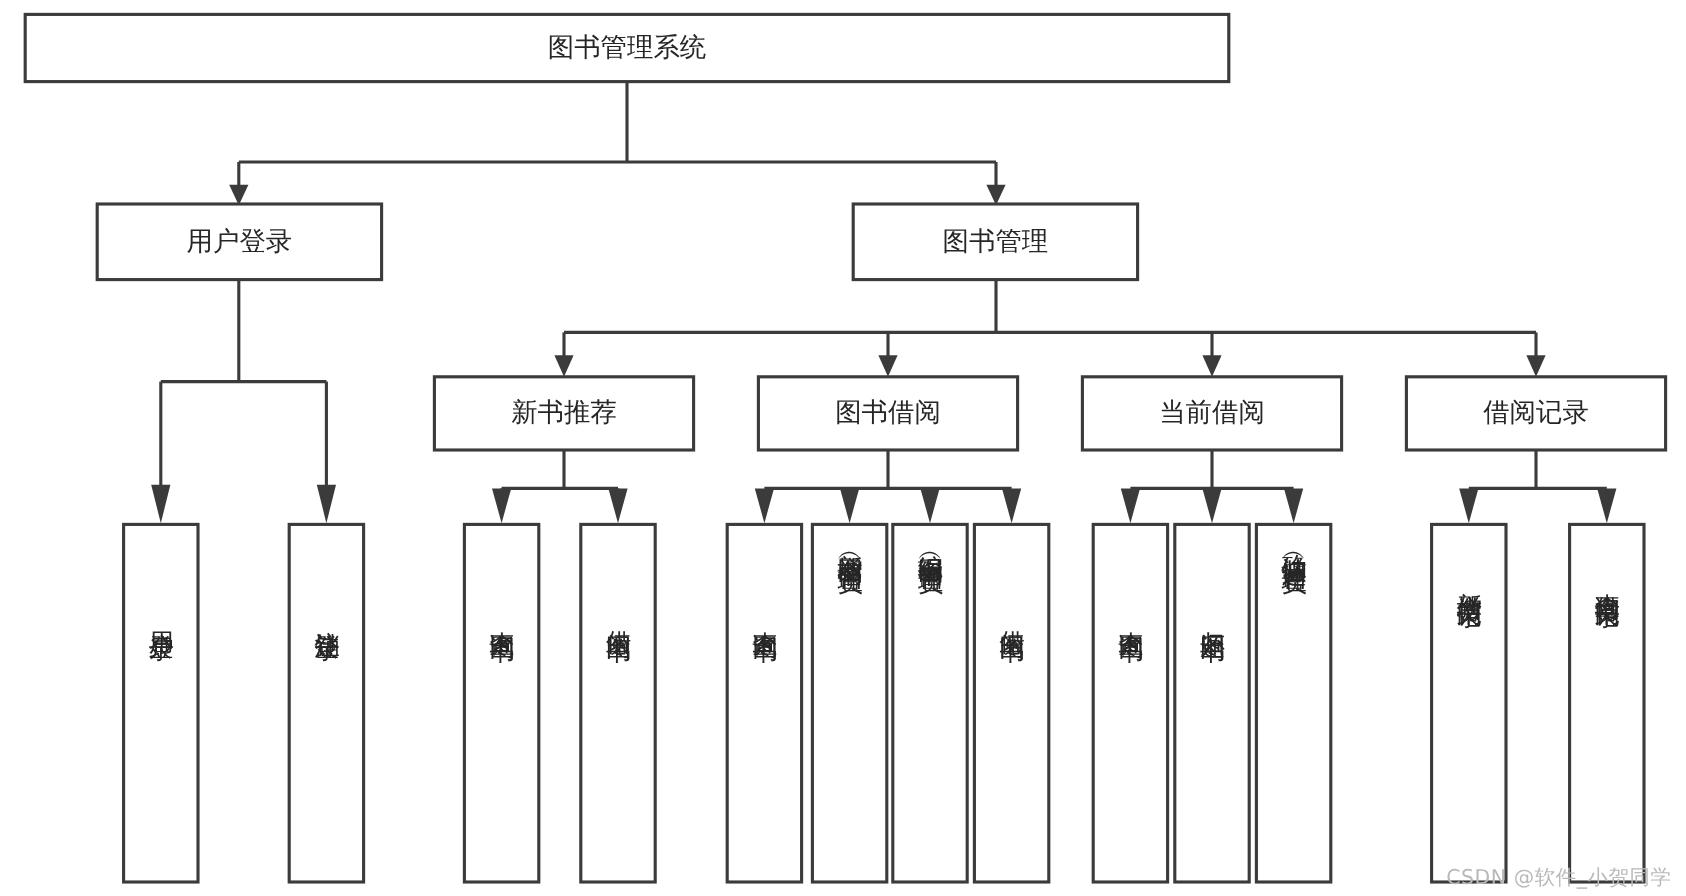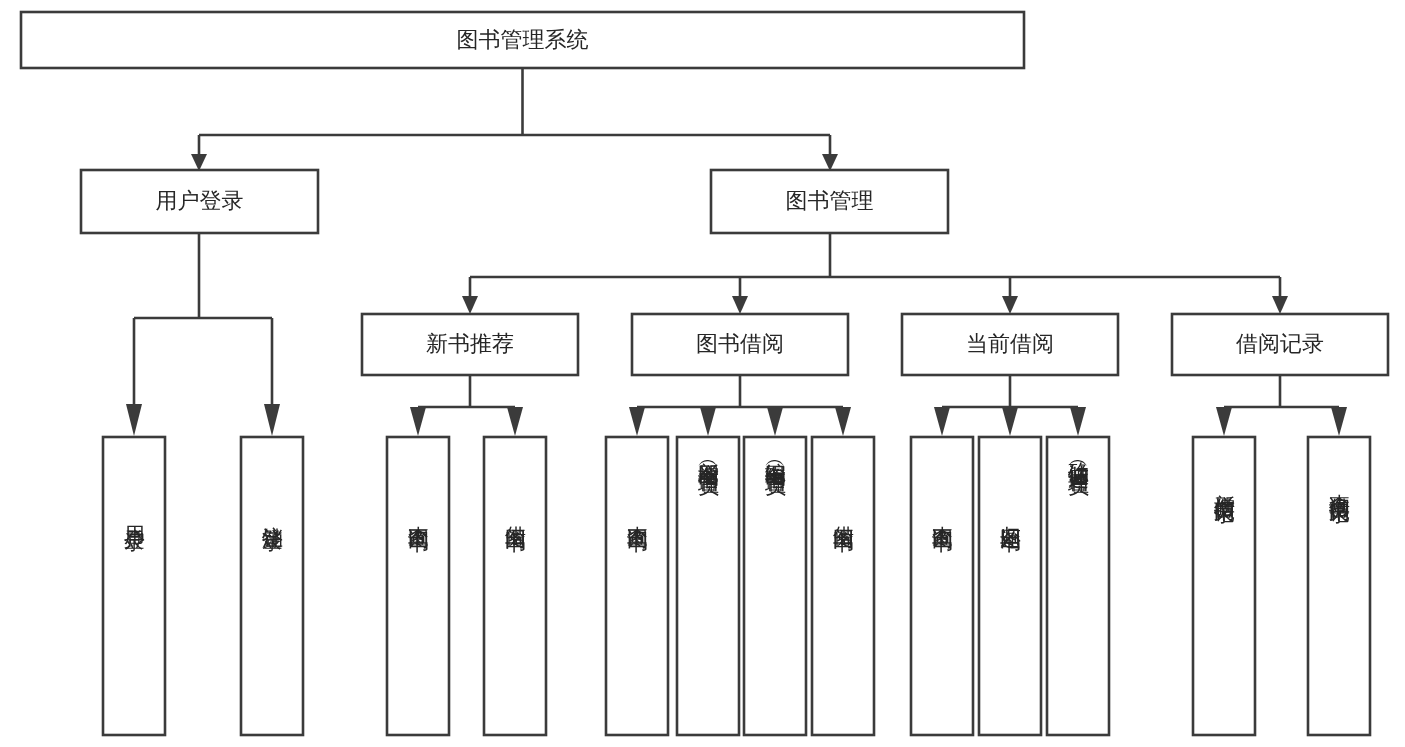--- a/index.html
+++ b/index.html
@@ -231,14 +231,15 @@
     <span class="vlabel-text" style="margin-top:8px;">确认归还（管理员）</span>
   </div>
 
   <div class="vlabel-wrap" style="left:1193px; top:437px; width:62px; height:298px;">
     <span class="vlabel-text" style="margin-top:40px;">新增借阅记录</span>
   </div>
   <div class="vlabel-wrap" style="left:1308px; top:437px; width:62px; height:298px;">
     <span class="vlabel-text" style="margin-top:40px;">查询借阅记录</span>
   </div>
 
+  <div class="watermark">CSDN @软件_小贺同学</div>
 
 </div>
 
 </body></html>

